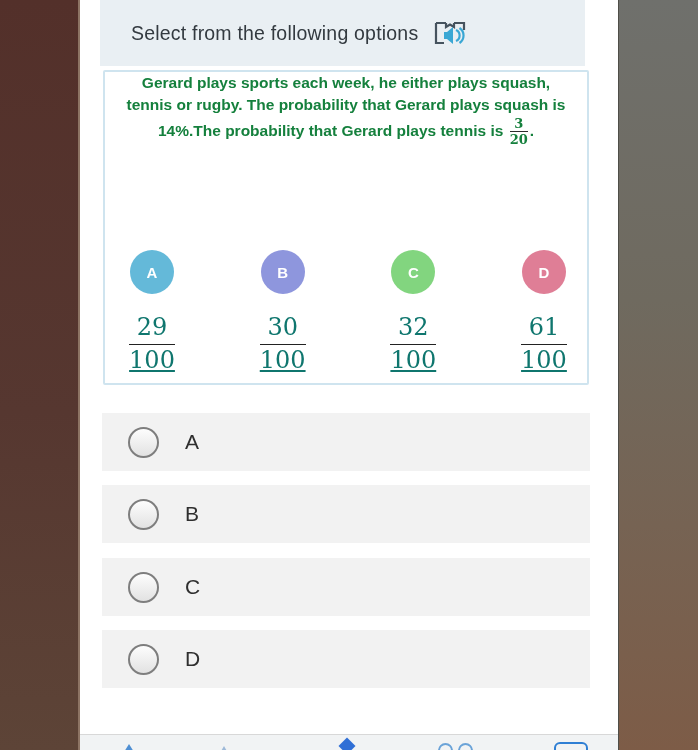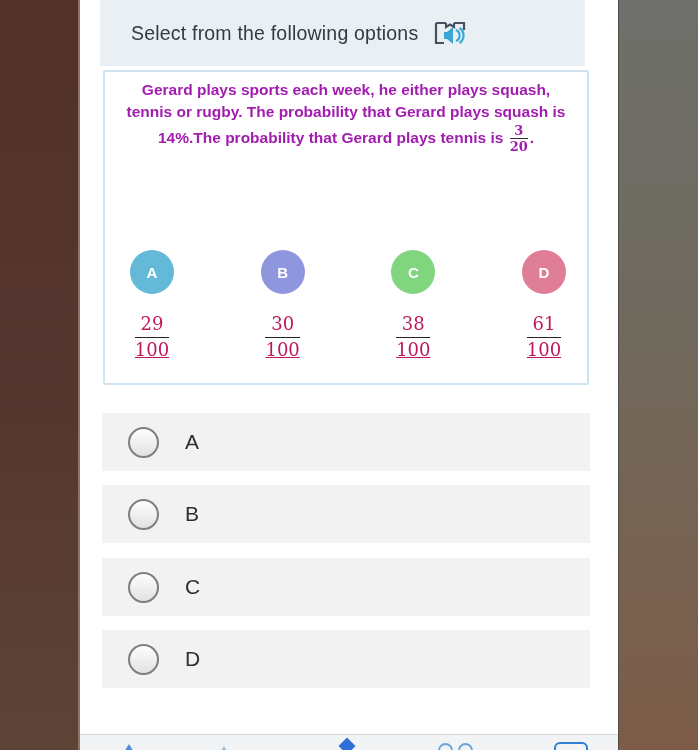--- a/index.html
+++ b/index.html
@@ -15,36 +15,36 @@
 
   .content { position:absolute; left:80px; top:0; width:538px; height:750px; background:#ffffff; }
 
   .header-box { position:absolute; left:20px; top:0; width:485px; height:66px;
     background:#e9eff3; display:flex; align-items:center; padding-left:31px; }
   .header-title { font-size:19.5px; color:#333a40; letter-spacing:0.2px; }
   .read-aloud { margin-left:14px; display:inline-flex; }
 
   .question-card { position:absolute; left:23px; top:70px; width:486px; height:315px;
     background:#ffffff; border:2px solid #cfe4ef; border-radius:2px; }
-  .question-text { margin-top:7px; padding:0 14px; text-align:center;
-    font-size:15.5px; font-weight:600; color:#a21caf; line-height:22px; }
+  .question-text { padding:0 14px; text-align:center;
+    font-size:15.5px; font-weight:600; color:#15803d; line-height:22px; }
   .inline-frac { display:inline-block; vertical-align:middle; text-align:center;
     font-family:"DejaVu Serif", serif; font-weight:600; font-size:13px; line-height:1.1;
     margin:0 2px; }
   .inline-frac .num { display:block; border-bottom:1.5px solid #2d2d2d; padding:1px 3px 0; }
   .inline-frac .den { display:block; padding-top:1px; }
 
   .choices-row { position:absolute; left:0; top:178px; width:100%;
     display:flex; justify-content:space-between; padding:0 14px 0 18px; }
   .choice-col { width:58px; display:flex; flex-direction:column; align-items:center; }
   .choice-circle { width:44px; height:44px; border-radius:50%; display:flex;
     align-items:center; justify-content:center; color:#ffffff; font-size:15px;
     font-weight:600; }
   .big-frac { margin-top:20px; text-align:center; font-family:"DejaVu Serif", serif;
-    font-size:18px; color:#be185d; line-height:1.15; }
+    font-size:24px; color:#0f766e; line-height:1.15; }
   .big-frac .num { display:block; border-bottom:1.6px solid #222; padding:0 4px 2px; }
   .big-frac .den { display:block; padding-top:2px;text-decoration:underline; }
 
   .answer-row { position:absolute; left:22px; width:488px; height:58px;
     background:#f2f2f2; display:flex; align-items:center; cursor:pointer; }
   .answer-row.r0 { top:413px; } .answer-row.r1 { top:485px; }
   .answer-row.r2 { top:558px; } .answer-row.r3 { top:630px; }
   .radio { width:31px; height:31px; margin-left:26px; border-radius:50%;
     border:2px solid #7e7e7e; background:linear-gradient(180deg,#fdfdfd 0%,#e2e2e2 100%); }
   .answer-label { margin-left:26px; font-size:21px; color:#2f2f2f; }
@@ -106,21 +106,21 @@
           <div class="big-frac">
             <span class="num">30</span>
               <span class="den">100</span>
           </div>
         </div>
         <div class="choice-col">
           <div class="choice-circle" style="background-color: rgb(130, 213, 127);">
             <span>C</span>
           </div>
           <div class="big-frac">
-            <span class="num">38</span>
+            <span class="num">32</span>
               <span class="den">100</span>
           </div>
         </div>
         <div class="choice-col">
           <div class="choice-circle" style="background-color: rgb(223, 126, 150);">
             <span>D</span>
           </div>
           <div class="big-frac">
             <span class="num">61</span>
               <span class="den">100</span>

